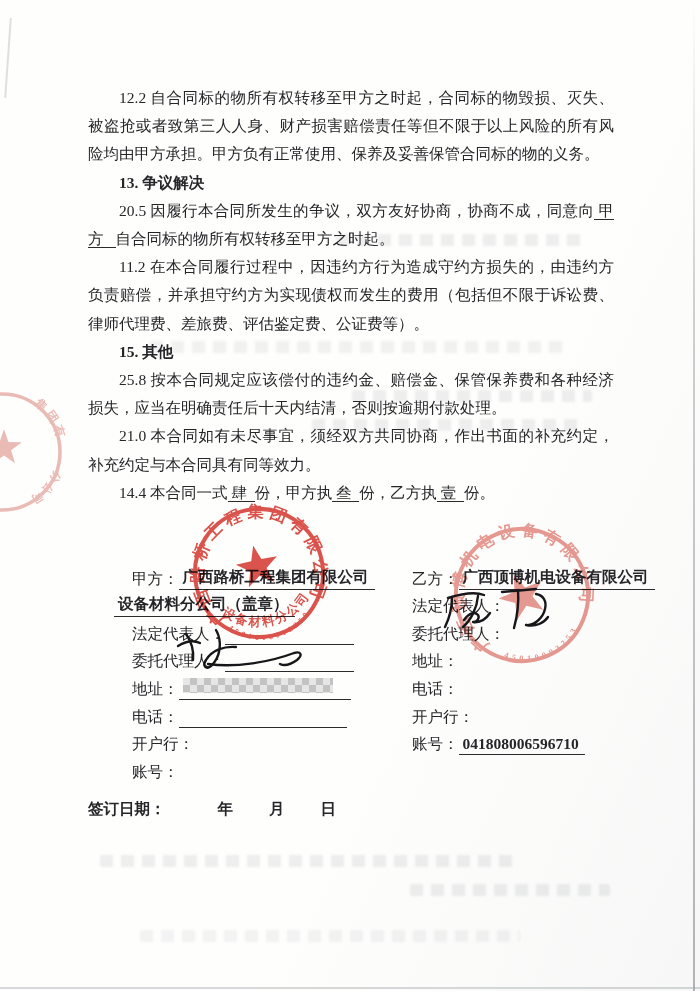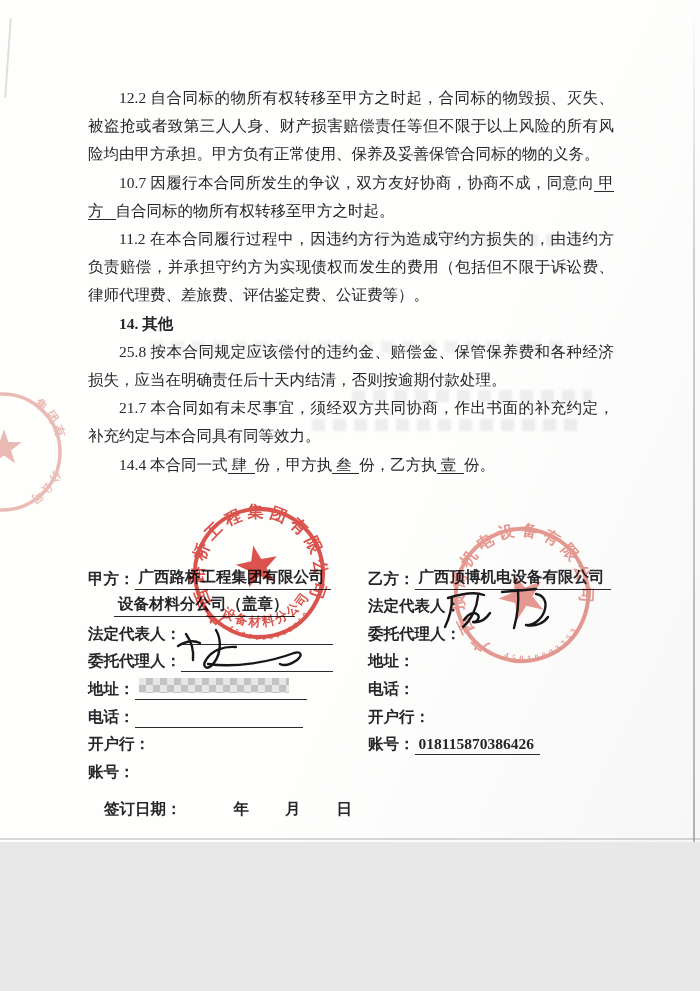--- a/index.html
+++ b/index.html
@@ -1,17 +1,17 @@
 <!DOCTYPE html>
 <html><head>
 <meta charset="utf-8">
 <style>
   html,body{margin:0;padding:0;background:#e8e8e8;}
   .page{
-    position:relative;width:700px;height:842px;margin:0 auto;overflow:hidden;
+    position:relative;width:700px;height:991px;margin:0 auto;overflow:hidden;
     background:linear-gradient(115deg,#fefefd 60%,#f6f7f6 100%);
     font-family:"Liberation Serif","DejaVu Serif",serif;
     color:#26262a;
   }
   
   .edge-right{position:absolute;top:0;right:5px;width:2px;height:100%;
     background:linear-gradient(180deg,rgba(150,155,160,0),rgba(150,155,160,.45) 30%,rgba(120,125,130,.55));}
   .edge-bottom{position:absolute;left:0;bottom:2px;width:100%;height:2px;background:rgba(140,145,150,.35);}
   .edge-corner{position:absolute;left:7px;top:18px;width:2px;height:80px;background:rgba(165,165,168,.35);transform:rotate(4deg);}
 
@@ -19,32 +19,32 @@
     font-size:15.5px;line-height:28.2px;text-align:justify;z-index:1;}
   .para{margin:0;text-indent:2em;}
   .bold{font-weight:bold;}
   .uv{border-bottom:1.5px solid #2b2b2e;}
   .uv-pad{padding-right:12px;}
 
   .sig-col{position:absolute;top:562px;z-index:1;font-size:15.5px;}
   .col-a{left:88px;width:266px;}
   .col-b{left:368px;width:250px;}
   .sig-row{height:27.6px;display:flex;align-items:flex-end;white-space:nowrap;}
-  .sig-label{font-weight:bold;flex:none;}
+  .sig-label{font-weight:normal;flex:none;margin-left:44px;}
   .fill{border-bottom:1.5px solid #2b2b2e;display:inline-block;height:21px;}
   .val{border-bottom:1.5px solid #2b2b2e;padding:0 6px 1px 4px;font-weight:bold;}
   .center-line{margin-left:26px;text-align:center;}
   .seal-note-line{display:inline-flex;justify-content:flex-end;width:196px;border-bottom:1.5px solid #2b2b2e;font-weight:bold;}
   .mosaic{display:inline-block;width:150px;height:15px;margin:0 8px 2px 4px;opacity:.85;
     background-image:
       linear-gradient(45deg,#b9b9bb 25%,transparent 25%,transparent 75%,#b9b9bb 75%),
       linear-gradient(45deg,#b9b9bb 25%,#e2e2e3 25%,#e2e2e3 75%,#b9b9bb 75%);
     background-size:14px 14px;background-position:0 0,7px 7px;}
 
-  .date-line{position:absolute;left:104px;top:799px;font-size:15.5px;font-weight:bold;z-index:1;}
+  .date-line{position:absolute;left:88px;top:799px;font-size:15.5px;font-weight:bold;z-index:1;}
   .date-gap1{display:inline-block;width:52px;}
   .date-gap2{display:inline-block;width:36px;}
 
   .stamp{position:absolute;mix-blend-mode:multiply;z-index:2;}
   .stamp-a{left:174px;top:488px;transform:rotate(-12deg);opacity:.92;color:#d8443c;}
   .stamp-b{left:442px;top:515px;transform:rotate(-22deg);opacity:.62;color:#d95b4f;}
   .stamp-edge{left:0;top:386px;opacity:.55;color:#db837b;}
   .stamp text{font-family:"Liberation Serif",serif;font-weight:bold;}
 
   .signature{position:absolute;z-index:3;}
@@ -63,25 +63,26 @@
   <div class="bleed" style="left:336px;top:234px;width:250px;"></div>
   <div class="bleed" style="left:150px;top:341px;width:420px;opacity:.8;"></div>
   <div class="bleed" style="left:352px;top:390px;width:240px;"></div>
   <div class="bleed" style="left:312px;top:419px;width:270px;"></div>
   <div class="bleed" style="left:100px;top:855px;width:420px;"></div>
   <div class="bleed" style="left:410px;top:884px;width:200px;"></div>
   <div class="bleed" style="left:140px;top:930px;width:380px;opacity:.7;"></div>
 
   <div class="main-text">
     <p class="para">12.2 自合同标的物所有权转移至甲方之时起，合同标的物毁损、灭失、被盗抢或者致第三人人身、财产损害赔偿责任等但不限于以上风险的所有风险均由甲方承担。甲方负有正常使用、保养及妥善保管合同标的物的义务。</p>
-    <p class="para"><span>10.7 因履行本合同所发生的争议，双方友好协商，协商不成，同意向</span><span class="uv uv-pad">&nbsp;甲方</span><span>自合同标的物所有权转移至甲方之时起。</span></p>
+    <p class="para bold">13. 争议解决</p>
+    <p class="para"><span>20.5 因履行本合同所发生的争议，双方友好协商，协商不成，同意向</span><span class="uv uv-pad">&nbsp;甲方</span><span>自合同标的物所有权转移至甲方之时起。</span></p>
     <p class="para">11.2 在本合同履行过程中，因违约方行为造成守约方损失的，由违约方负责赔偿，并承担守约方为实现债权而发生的费用（包括但不限于诉讼费、律师代理费、差旅费、评估鉴定费、公证费等）。</p>
-    <p class="para bold">14. 其他</p>
+    <p class="para bold">15. 其他</p>
     <p class="para">25.8 按本合同规定应该偿付的违约金、赔偿金、保管保养费和各种经济损失，应当在明确责任后十天内结清，否则按逾期付款处理。</p>
-    <p class="para">21.7 本合同如有未尽事宜，须经双方共同协商，作出书面的补充约定，补充约定与本合同具有同等效力。</p>
+    <p class="para">21.0 本合同如有未尽事宜，须经双方共同协商，作出书面的补充约定，补充约定与本合同具有同等效力。</p>
     <p class="para"><span>14.4 本合同一式</span><span class="uv">&nbsp;肆&nbsp;&nbsp;</span><span>份，甲方执</span><span class="uv">&nbsp;叁&nbsp;&nbsp;</span><span>份，乙方执</span><span class="uv">&nbsp;壹&nbsp;&nbsp;</span><span>份。</span></p>
   </div>
 
   <div class="sig-col col-a">
     <div class="sig-row">
       <span class="sig-label">甲方：</span>
       <span class="val">广西路桥工程集团有限公司</span>
     </div>
     <div class="sig-row">
       <span class="val center-line">设备材料分公司（盖章）</span>
@@ -125,21 +126,21 @@
       <span class="sig-label">地址：</span>
     </div>
     <div class="sig-row">
       <span class="sig-label">电话：</span>
     </div>
     <div class="sig-row">
       <span class="sig-label">开户行：</span>
     </div>
     <div class="sig-row">
       <span class="sig-label">账号：</span>
-      <span class="val">018115870386426</span>
+      <span class="val">041808006596710</span>
     </div>
   </div>
 
   <div class="date-line">
     <span>签订日期：</span><span class="date-gap1"></span><span>年</span><span class="date-gap2"></span><span>月</span><span class="date-gap2"></span><span>日</span>
   </div>
 
   <svg class="stamp stamp-a" width="170" height="170" viewBox="-85 -85 170 170">
     <circle r="64" fill="none" stroke="currentColor" stroke-width="4"></circle>
     <defs>

